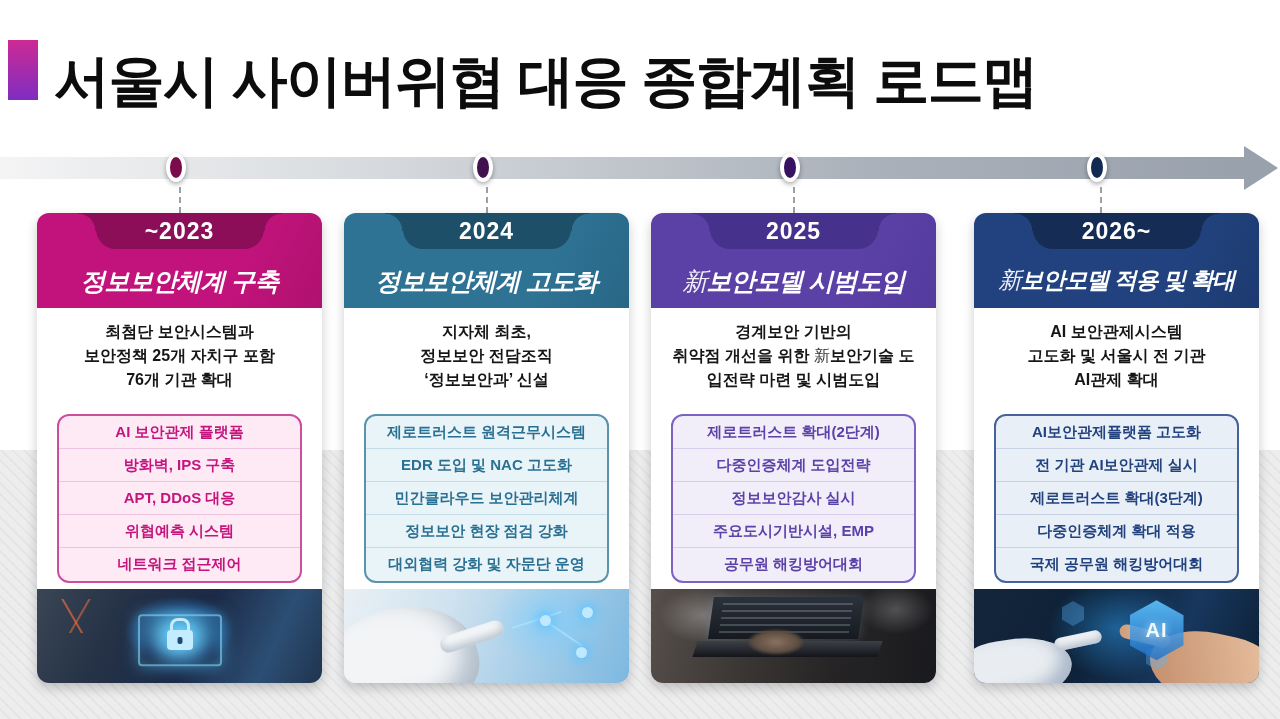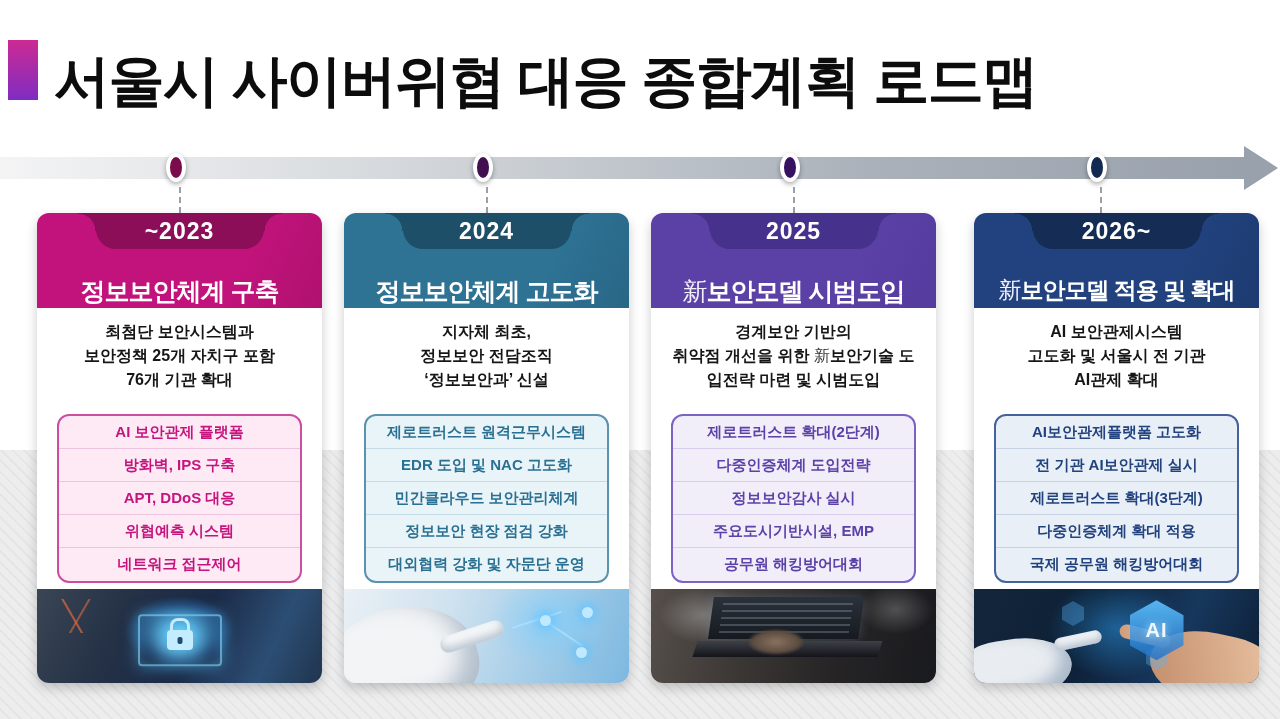--- a/index.html
+++ b/index.html
@@ -63,21 +63,21 @@
     content:""; position:absolute; left:-18px; top:0; width:18px; height:18px;
     background:radial-gradient(18px at 0% 100%,rgba(0,0,0,0) 17px,var(--dark) 17.5px);
   }
   .year-tab::after {
     content:""; position:absolute; right:-18px; top:0; width:18px; height:18px;
     background:radial-gradient(18px at 100% 100%,rgba(0,0,0,0) 17px,var(--dark) 17.5px);
   }
   .year-text { color:#ffffff; font-size:23px; font-weight:700; letter-spacing:1px; white-space:nowrap; }
   .card-title {
     color:#ffffff; text-align:center; font-size:25px; font-weight:800;
-    margin-top:26px; letter-spacing:-1px; white-space:nowrap;
+    margin-top:16px; letter-spacing:-1px; white-space:nowrap;font-style:italic;
   }
   .card--p4 .card-title { font-size:23px; }
   .card-desc {
     padding-top:12px; height:96px; flex:0 0 96px; text-align:center;
     font-size:16px; font-weight:700; color:#161616; line-height:1.5;
   }
   .desc-line { white-space:nowrap; }
   .hanja { font-family:"Liberation Serif","DejaVu Serif",serif; font-weight:500; color:#3a3a3a; }
   .card-title .hanja { color:#f2eefc; }
   .list-box {

